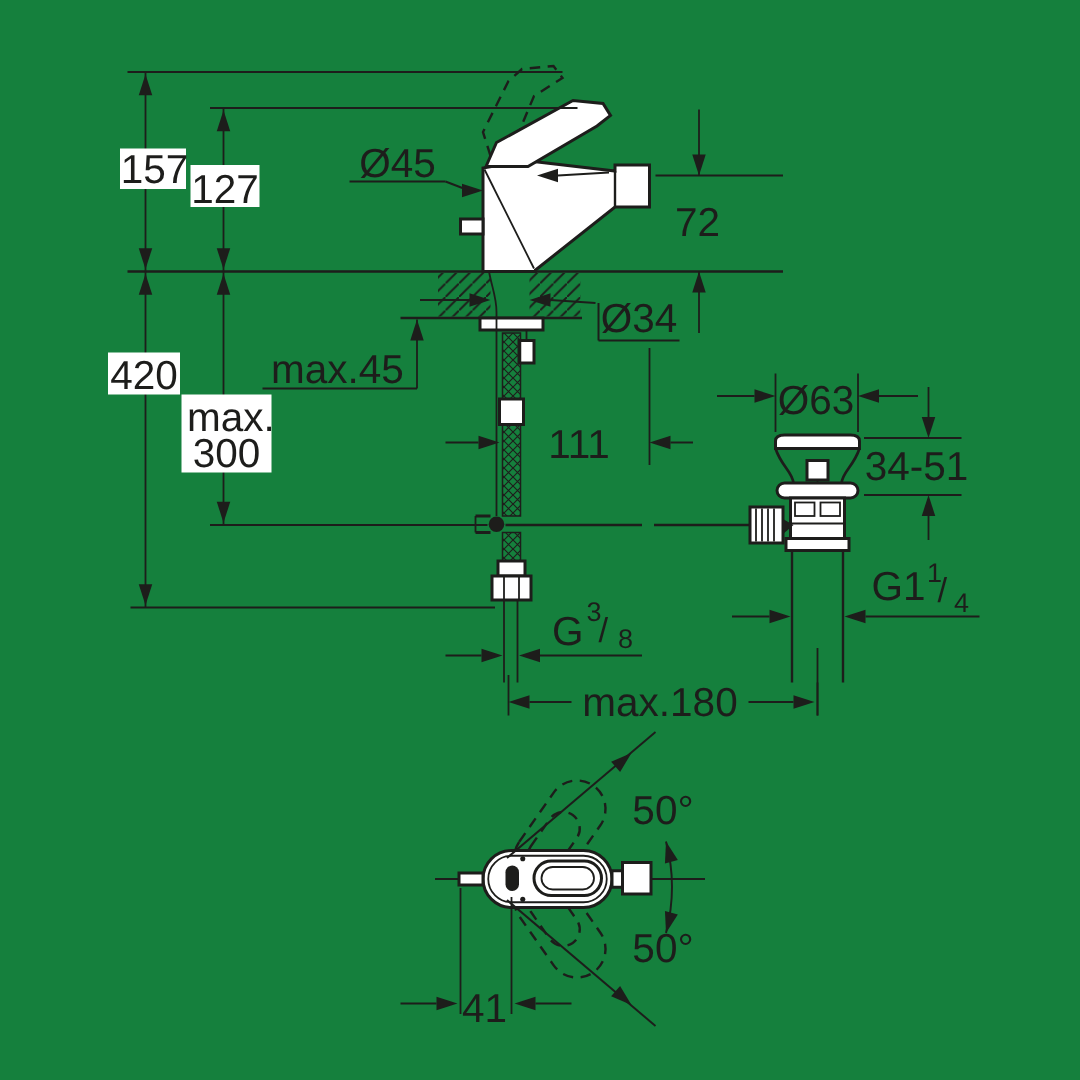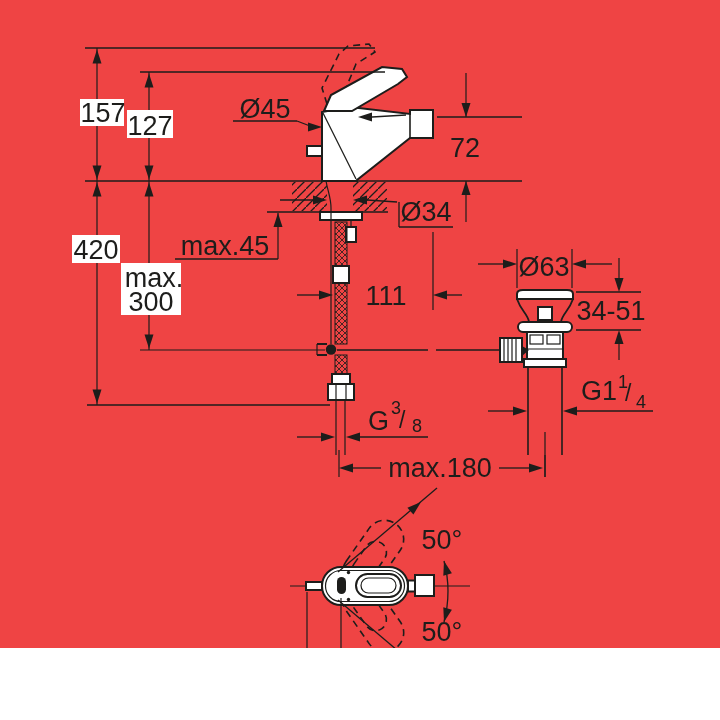--- a/index.html
+++ b/index.html
@@ -1,16 +1,16 @@
 <!DOCTYPE html>
 <html><head>
 <meta charset="utf-8">
 <style>
   html,body{margin:0;padding:0;background:#ffffff;}
-  .stage{position:relative;width:720px;height:648px;background:#ef4444;overflow:hidden;}
+  .stage{position:relative;width:720px;height:720px;background:#15803d;overflow:hidden;}
   svg text{font-family:"Liberation Sans","DejaVu Sans",sans-serif;fill:#1d1d1b;}
   .dim{font-size:27px;}
   .dimsmall{font-size:18px;}
   .dimslash{font-size:23px;}
   .ln{stroke:#1d1d1b;fill:none;}
   .outline{stroke:#1d1d1b;stroke-width:2;fill:#ffffff;}
   .thin{stroke:#1d1d1b;stroke-width:1.2;fill:none;}
   .dimln{stroke:#1d1d1b;stroke-width:1.3;fill:none;}
   .arrow{fill:#1d1d1b;stroke:none;}
   .dashed{stroke:#1d1d1b;stroke-width:1.6;fill:none;stroke-dasharray:7 5;}

